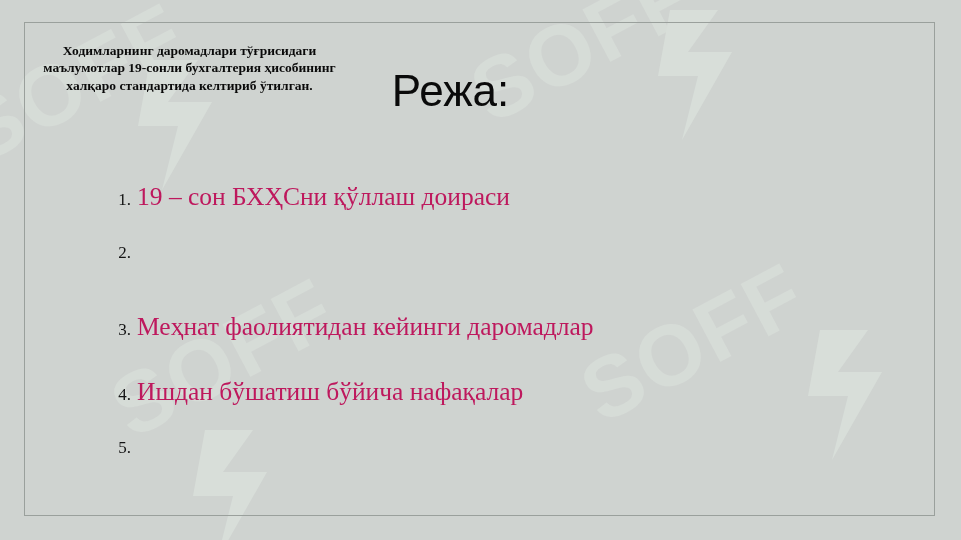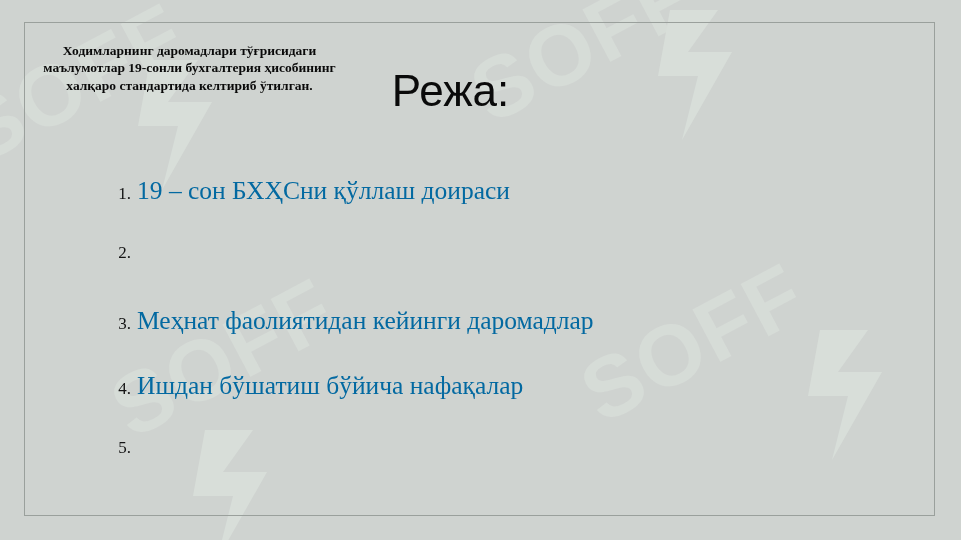--- a/index.html
+++ b/index.html
@@ -113,22 +113,23 @@
     text-align: right;
     font-family: "Liberation Serif", serif;
     font-size: 17px;
     color: #141414;
     padding-right: 6px;
     box-sizing: border-box;
   }
   .item-text {
     font-family: "Liberation Serif", serif;
     font-size: 25.5px;
-    color: #0369a1;
+    color: #be185d;
     line-height: 1;
+    margin-top: 6px;
   }
 </style>
 </head>
 <body>
 
 <div class="slide">
 
   <div class="watermarks">
     <div class="wm wm-1">SOFF</div>
     <div class="wm wm-2">SOFF</div>

